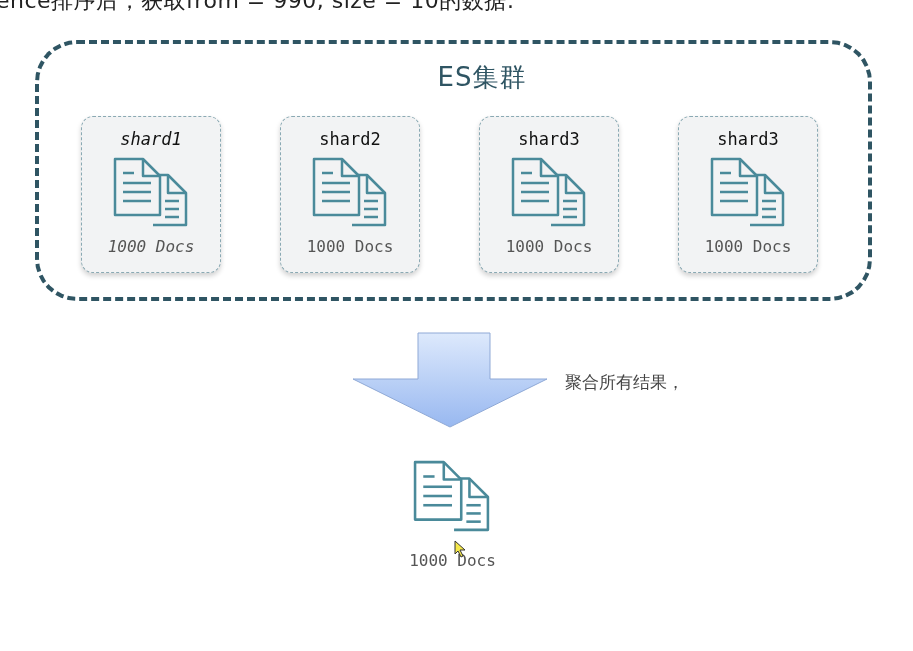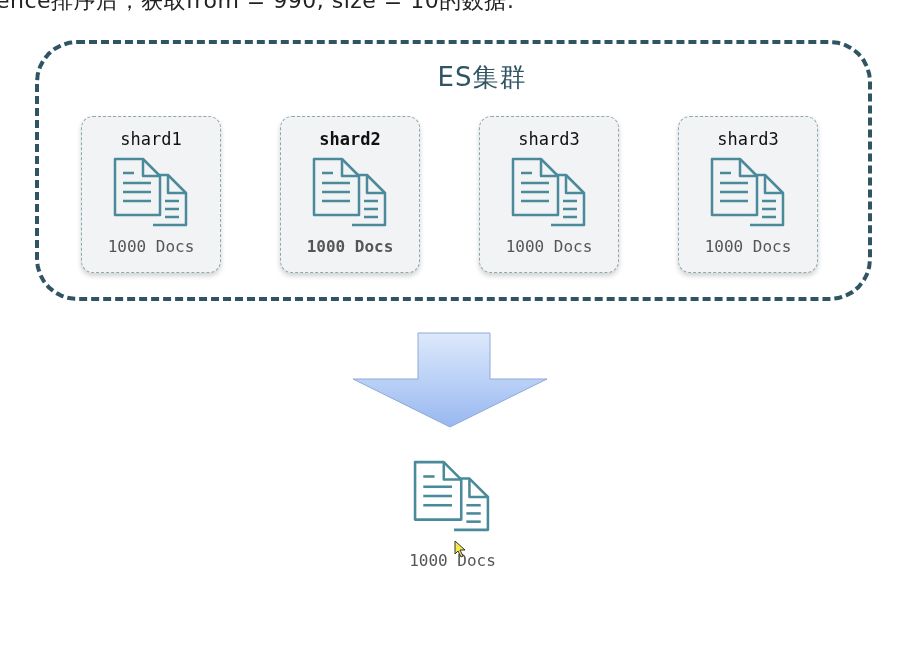--- a/index.html
+++ b/index.html
@@ -19,41 +19,41 @@
     .cursor { position:absolute; left:454px; top:540px; width:14px; height:18px; }
   </style>
 </head>
 <body>
 
 <div class="top-text">ence排序后，获取from = 990, size = 10的数据:</div>
 
 <div class="cluster"></div>
 <div class="cluster-title">ES集群</div>
 
-<div class="shard" style="left:81px;">
+<div class="shard" style="left:81px;font-style:italic;">
   <div class="shard-title">shard1</div>
   <svg class="shard-icon" viewBox="0 0 76 70">
     <g fill="none" stroke="#4a8a9a" stroke-width="2.5" stroke-linejoin="round">
       <path d="M40 18 H55 L73 36 V68 H40"></path>
       <path d="M55 18 V36 H73"></path>
       <path d="M2 2 H30 L47 19 V58 H2 Z" fill="#f2f3f4"></path>
       <path d="M30 2 V19 H47"></path>
       <line x1="10" y1="16" x2="21" y2="16"></line>
       <line x1="10" y1="26" x2="38" y2="26"></line>
       <line x1="10" y1="35" x2="38" y2="35"></line>
       <line x1="10" y1="44" x2="38" y2="44"></line>
       <line x1="52" y1="44" x2="66" y2="44"></line>
       <line x1="52" y1="52" x2="66" y2="52"></line>
       <line x1="52" y1="60" x2="66" y2="60"></line>
     </g>
   </svg>
   <div class="shard-count">1000 Docs</div>
 </div>
 
-<div class="shard" style="left:280px;font-weight:bold;">
+<div class="shard" style="left:280px;">
   <div class="shard-title">shard2</div>
   <svg class="shard-icon" viewBox="0 0 76 70">
     <g fill="none" stroke="#4a8a9a" stroke-width="2.5" stroke-linejoin="round">
       <path d="M40 18 H55 L73 36 V68 H40"></path>
       <path d="M55 18 V36 H73"></path>
       <path d="M2 2 H30 L47 19 V58 H2 Z" fill="#f2f3f4"></path>
       <path d="M30 2 V19 H47"></path>
       <line x1="10" y1="16" x2="21" y2="16"></line>
       <line x1="10" y1="26" x2="38" y2="26"></line>
       <line x1="10" y1="35" x2="38" y2="35"></line>
@@ -110,20 +110,21 @@
   <defs>
     <linearGradient id="ag" x1="0" y1="0" x2="0" y2="1">
       <stop offset="0" stop-color="#dde9fc"></stop>
       <stop offset="1" stop-color="#98b8f0"></stop>
     </linearGradient>
   </defs>
   <path d="M66 1 H138 V47 H195 L98 95 L1 47 H66 Z" fill="url(#ag)" stroke="#8fa9d6" stroke-width="1"></path>
 </svg>
 
 <div class="merge-note">
+  <span>聚合所有结果，</span>
 </div>
 
 <svg class="result-icon" viewBox="0 0 76 70">
   <g fill="none" stroke="#4a8a9a" stroke-width="2.5" stroke-linejoin="round">
     <path d="M40 18 H55 L73 36 V68 H40"></path>
     <path d="M55 18 V36 H73"></path>
     <path d="M2 2 H30 L47 19 V58 H2 Z" fill="#ffffff"></path>
     <path d="M30 2 V19 H47"></path>
     <line x1="10" y1="16" x2="21" y2="16"></line>
     <line x1="10" y1="26" x2="38" y2="26"></line>

